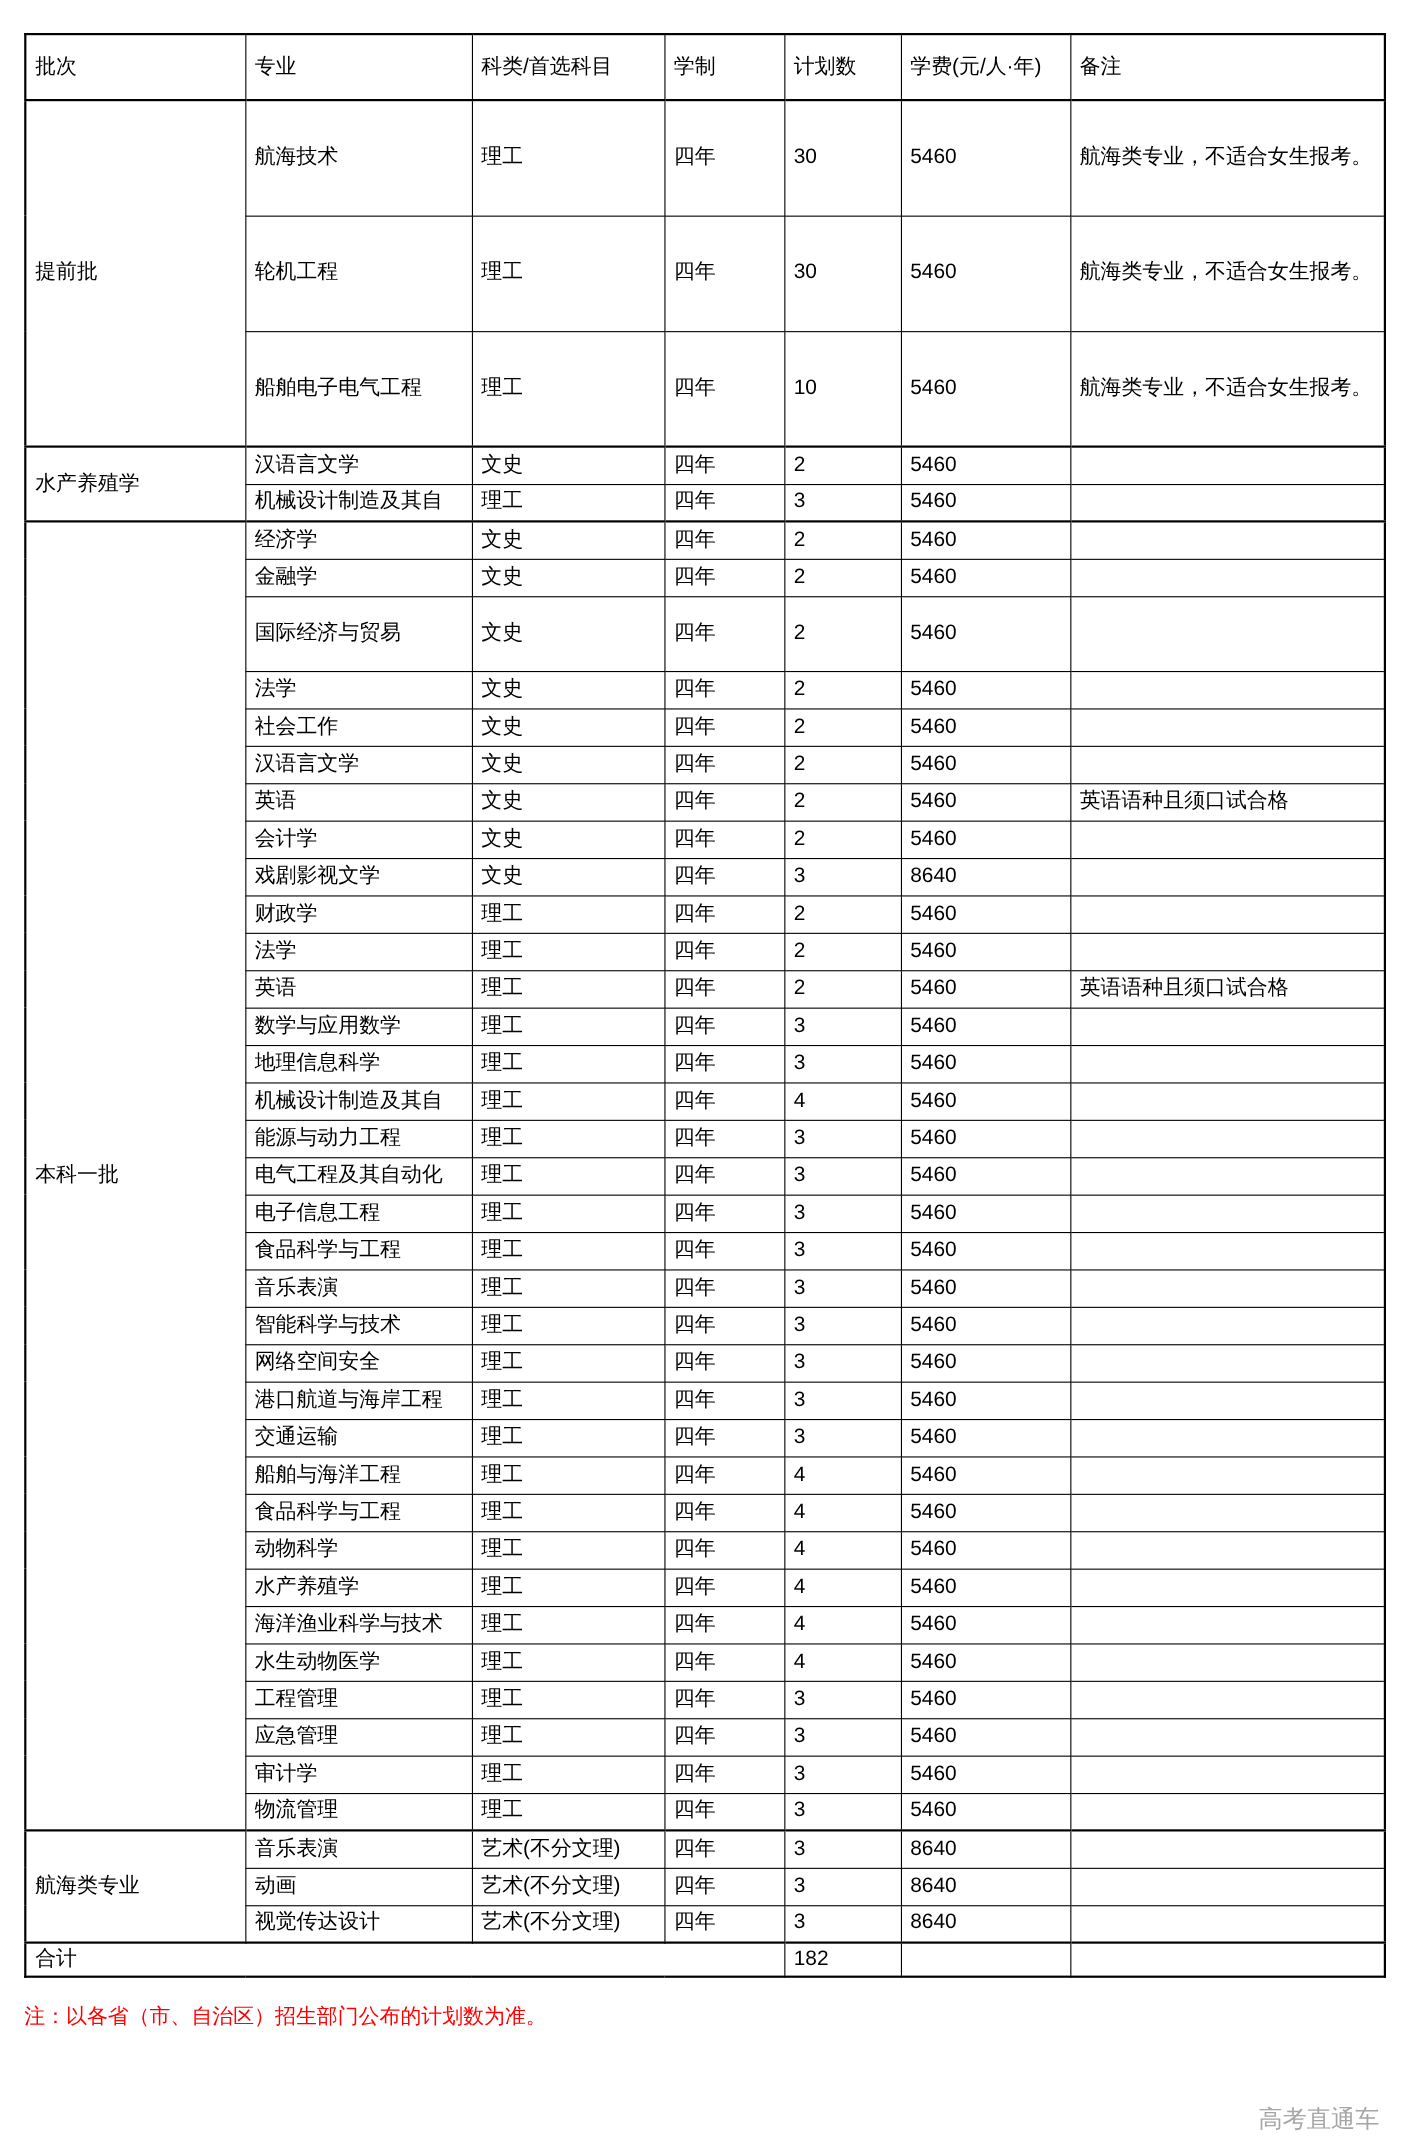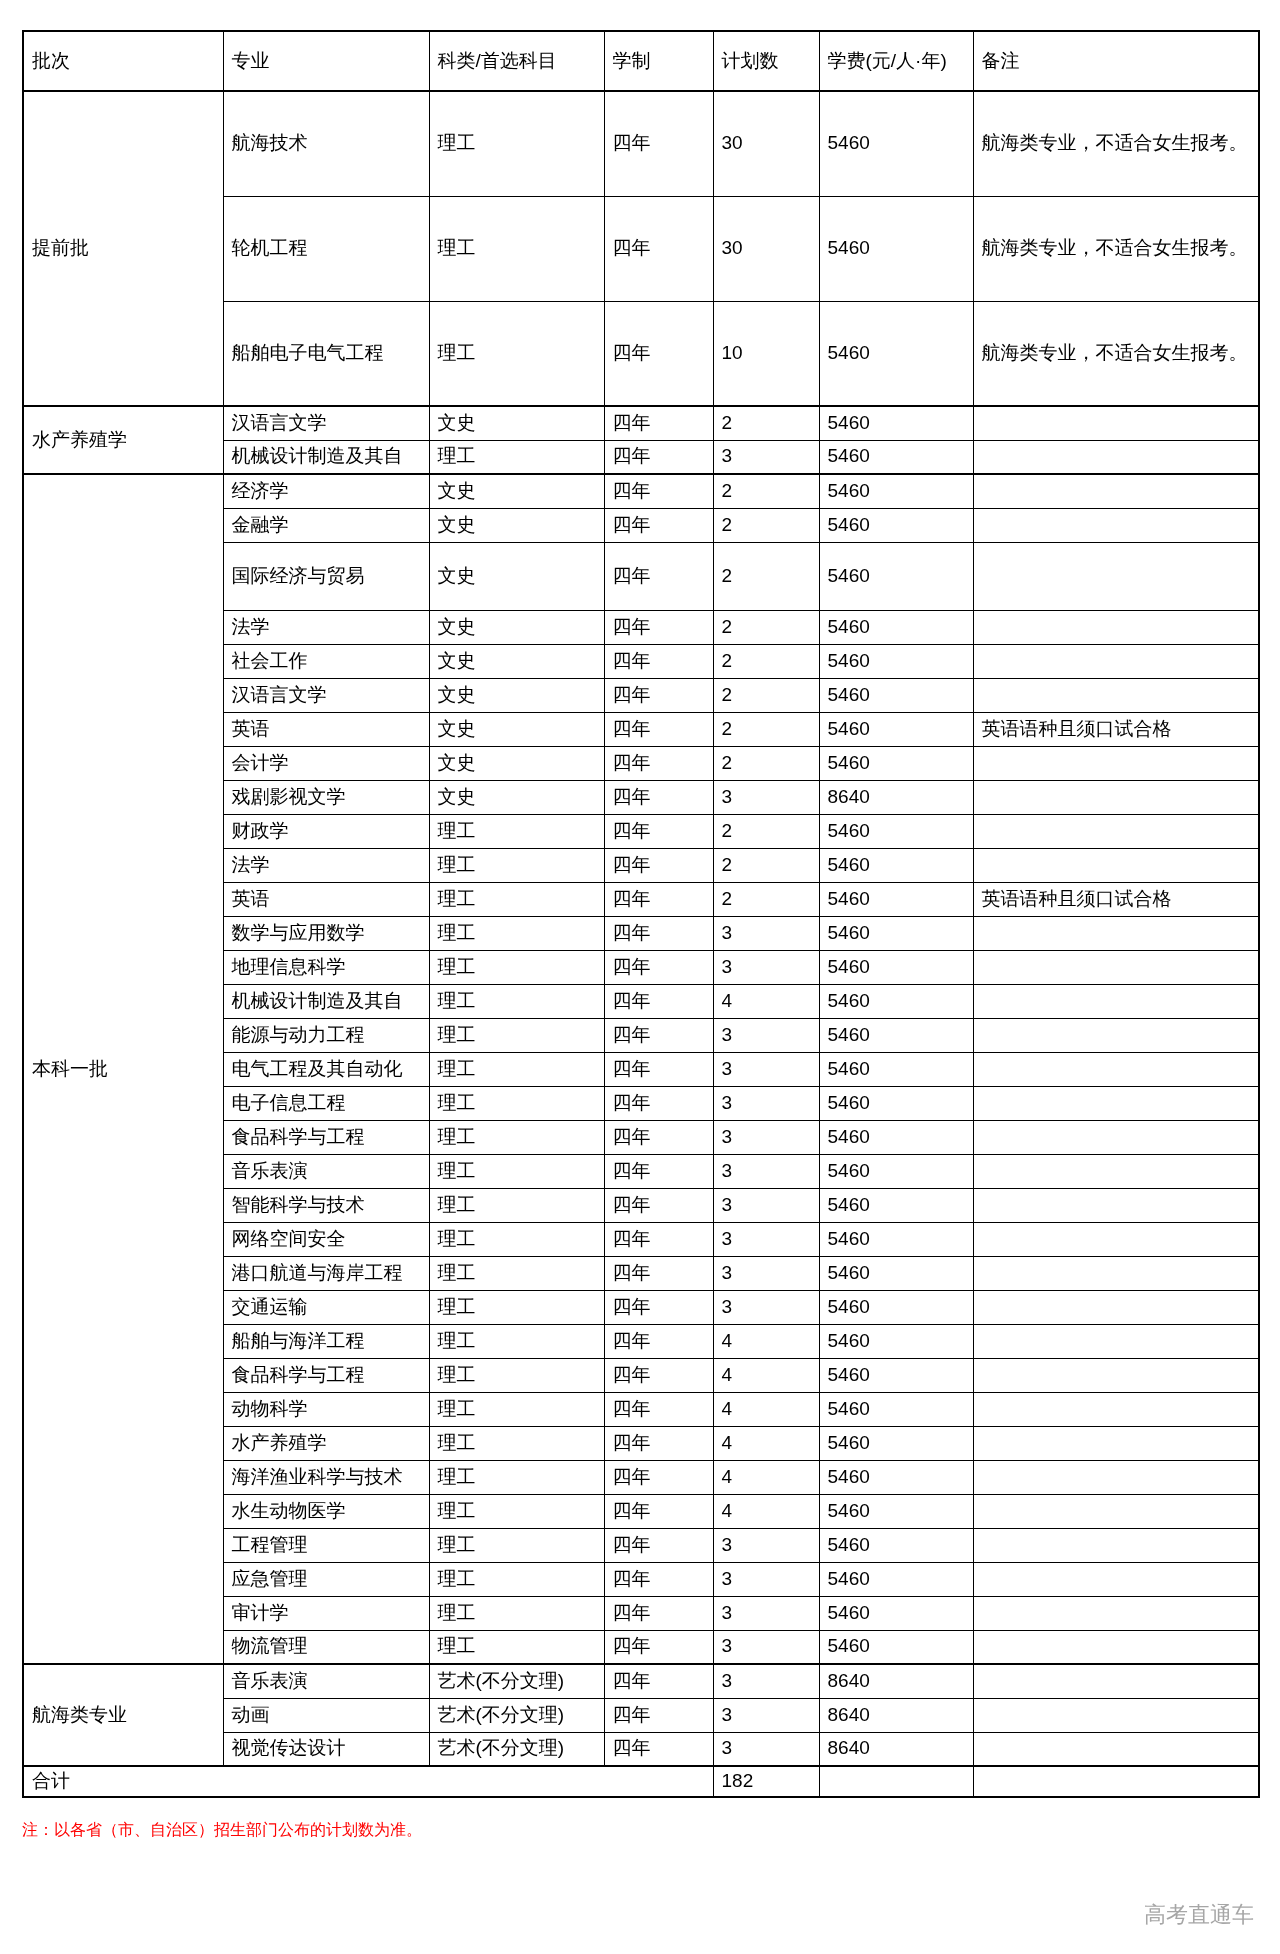--- a/index.html
+++ b/index.html
@@ -23,22 +23,22 @@
     border:1px solid var(--border-color);
     font-weight:normal;font-size:19px;text-align:left;vertical-align:middle;
     padding:2px 8px;line-height:1.3;word-break:break-all;overflow:hidden;
   }
   thead tr{height:60px}
   tbody tr{height:34px}
   tbody tr.row-xl{height:105px}
   tbody tr.row-lg{height:68px}
   tbody tr.group-start td{border-top:2px solid var(--border-color)}
   tbody tr.total-row{height:20px}
-  .note{margin-top:22px;color:var(--note-color);font-size:16px}
-  .watermark{position:absolute;right:26px;bottom:24px;color:var(--watermark-color);font-size:22px}
+  .note{margin-top:22px;color:var(--note-color);font-size:19px}
+  .watermark{position:absolute;right:26px;bottom:12px;color:var(--watermark-color);font-size:22px}
 </style>
 </head>
 <body>
 
 <div class="page">
   <table>
     <colgroup>
       <col style="width:200px">
       <col style="width:206px">
       <col style="width:175px">

